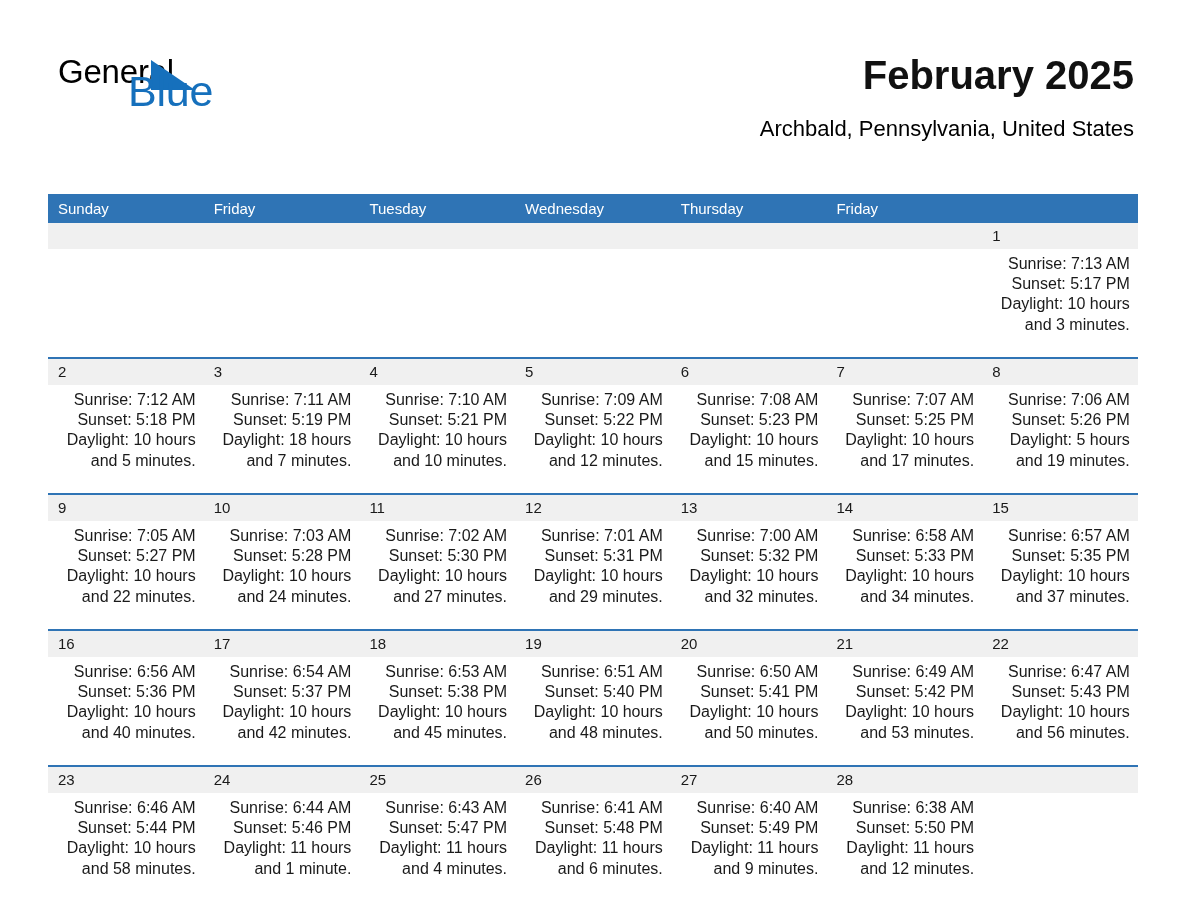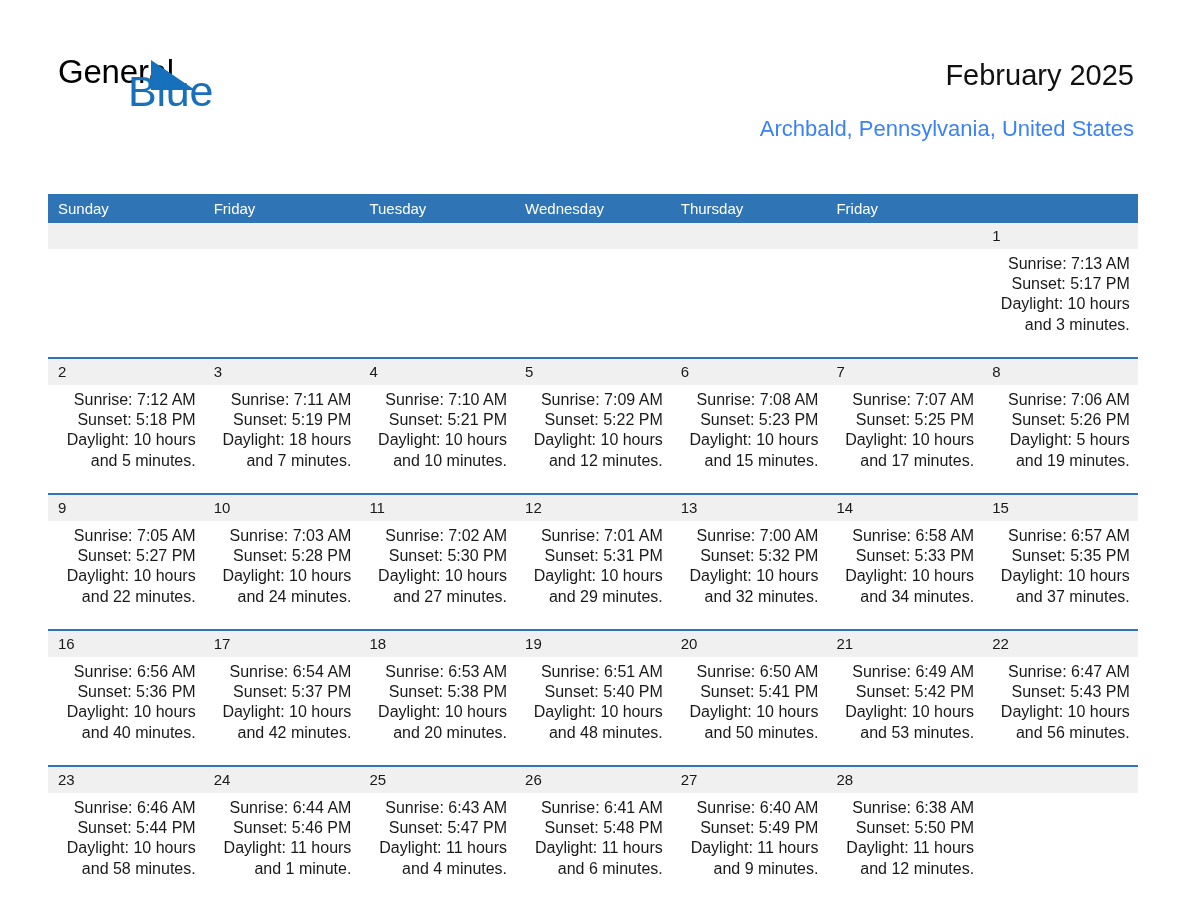--- a/index.html
+++ b/index.html
@@ -63,35 +63,35 @@
     line-height: 33px;
     color: #1670bc;
     letter-spacing: -0.2px;
     white-space: nowrap;
   }
 
   .title {
     position: absolute;
     right: 54px;
     top: 52px;
-    font-size: 29px;
+    font-size: 40px;
     line-height: 46px;
     color: #111111;
     text-align: right;
     white-space: nowrap;
-    font-weight: normal;
+    font-weight: bold;
     margin: 0;
   }
   .subtitle {
     position: absolute;
     right: 54px;
     top: 116px;
     font-size: 22px;
     line-height: 26px;
-    color: #3b82f6;
+    color: #000000;
     text-align: right;
     white-space: nowrap;
     font-weight: normal;
     margin: 0;
   }
 
   
   .calendar {
     position: absolute;
     left: 48px;
@@ -367,21 +367,21 @@
                 <div>Sunrise: 6:54 AM</div>
                 <div>Sunset: 5:37 PM</div>
                 <div class="daylight">Daylight: 10 hours and 42 minutes.</div>
               </div>
             </div>
             <div class="day-cell">
               <div class="day-num-band">18</div>
               <div class="day-body">
                 <div>Sunrise: 6:53 AM</div>
                 <div>Sunset: 5:38 PM</div>
-                <div class="daylight">Daylight: 10 hours and 20 minutes.</div>
+                <div class="daylight">Daylight: 10 hours and 45 minutes.</div>
               </div>
             </div>
             <div class="day-cell">
               <div class="day-num-band">19</div>
               <div class="day-body">
                 <div>Sunrise: 6:51 AM</div>
                 <div>Sunset: 5:40 PM</div>
                 <div class="daylight">Daylight: 10 hours and 48 minutes.</div>
               </div>
             </div>

